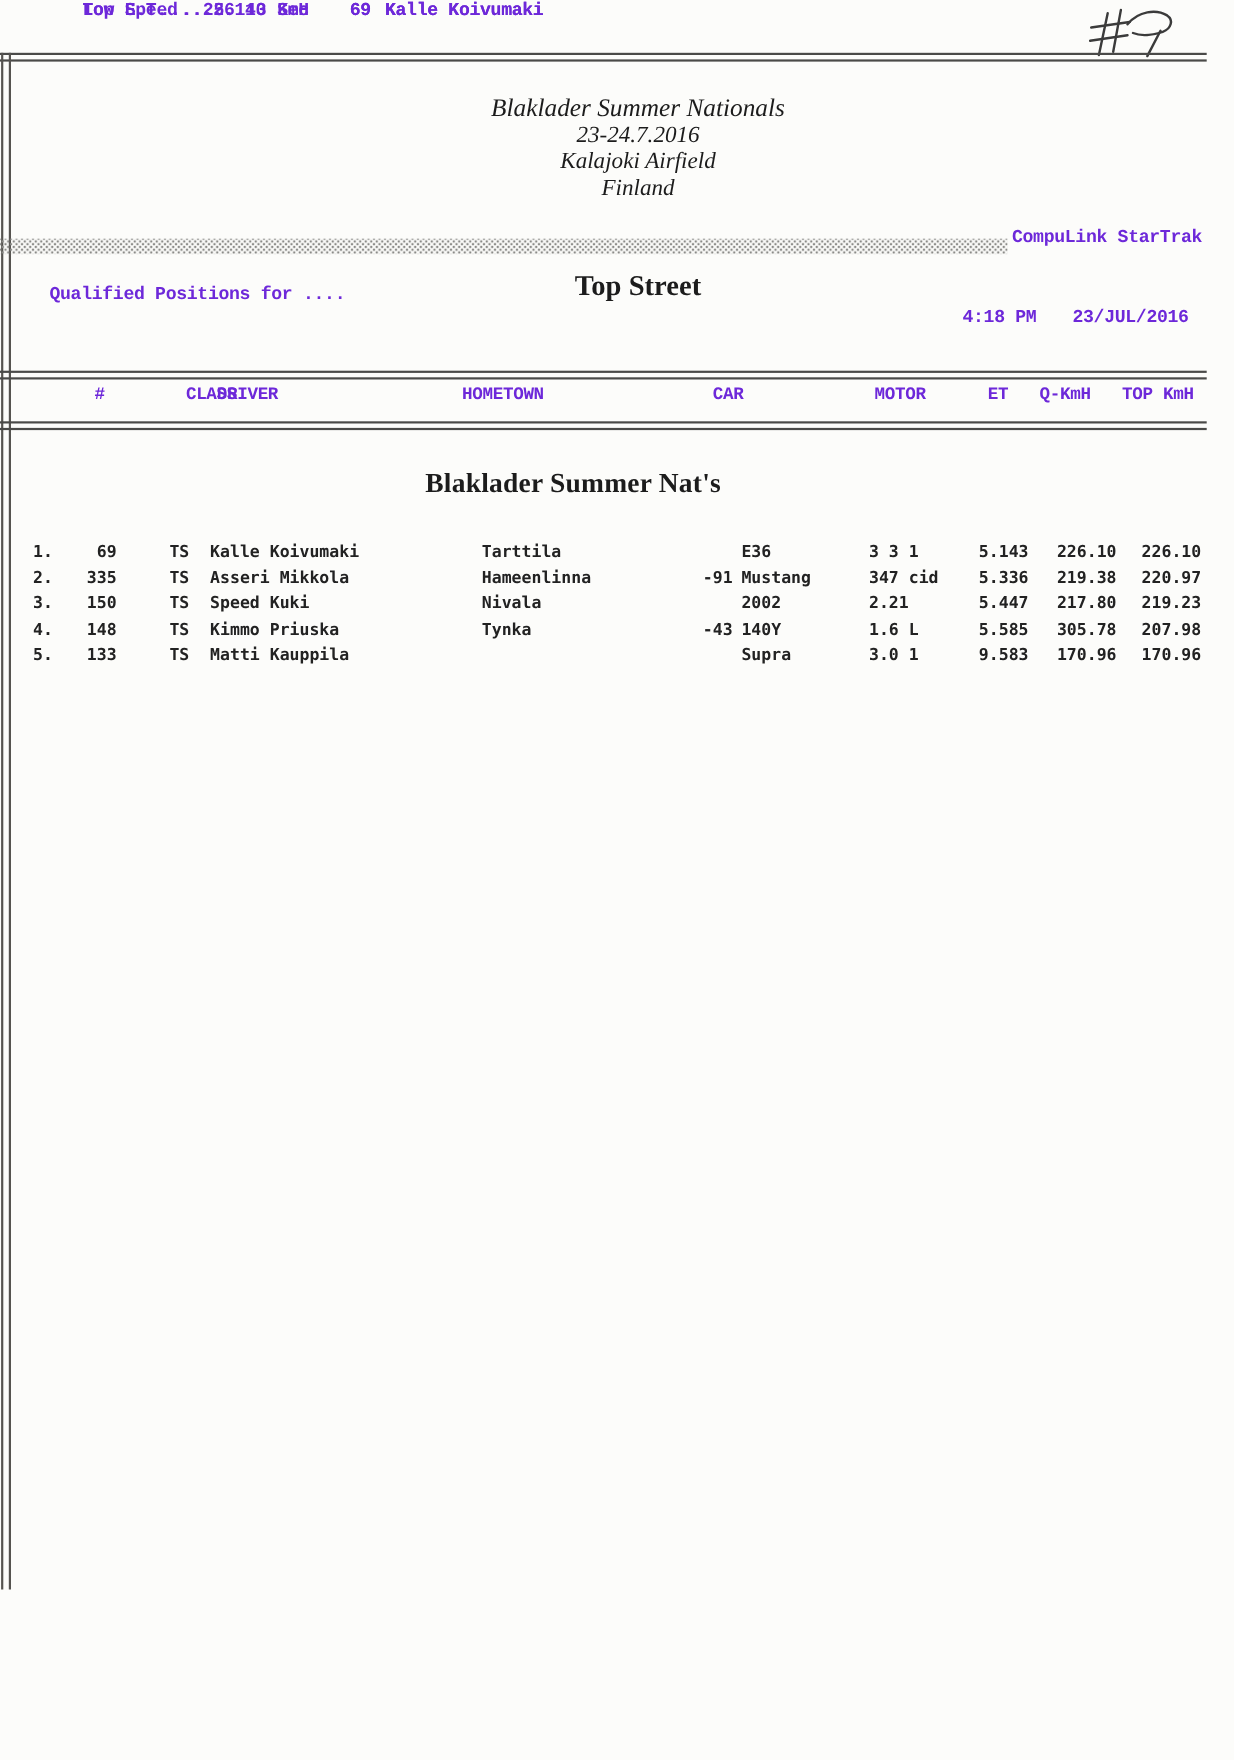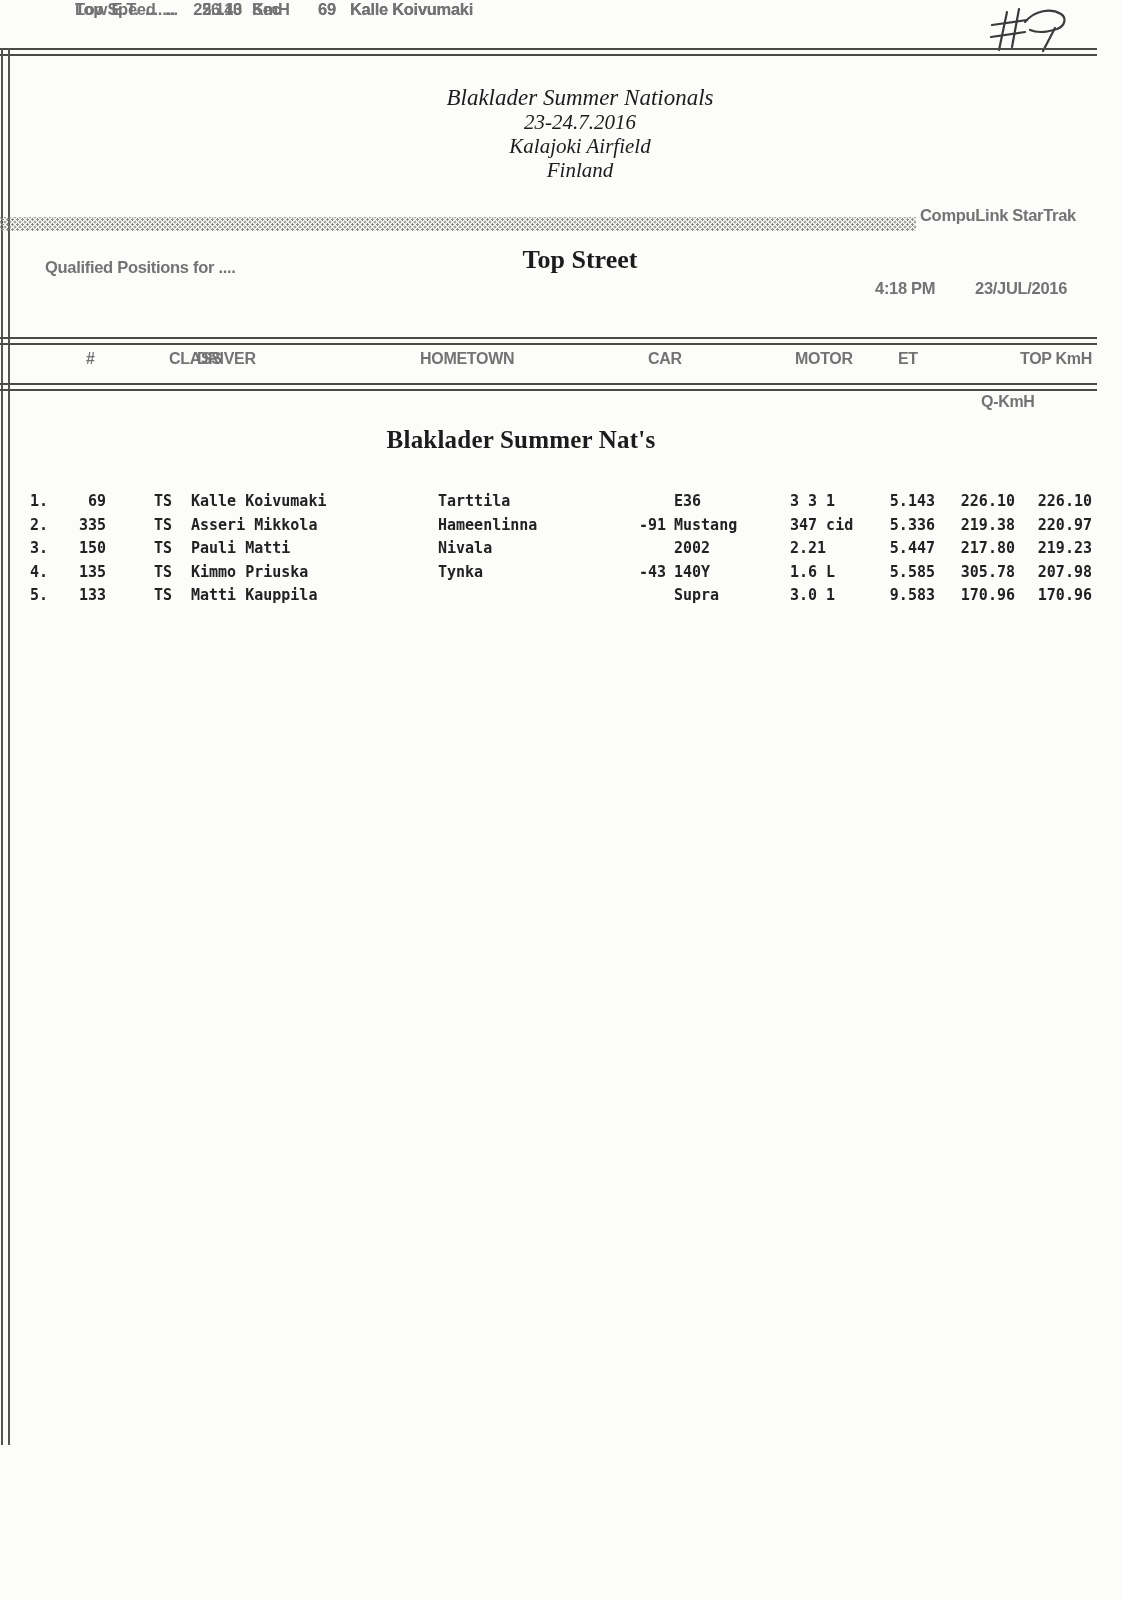--- a/index.html
+++ b/index.html
@@ -24,21 +24,21 @@
     position:absolute;left:0;top:217px;width:916px;height:14px;
     background-image:
       radial-gradient(circle,#8b8b88 1px,transparent 1.4px),
       radial-gradient(circle,#8b8b88 1px,transparent 1.4px);
     background-size:5px 5px;
     background-position:0 0,2.5px 2.5px;
   }
   
   .serif-i{font-family:"Liberation Serif",serif;font-style:italic;}
   .serif-b{font-family:Liberation Serif, serif;font-weight:bold;}
-  .nlq{font-family:Liberation Sans, sans-serif;font-weight:bold;letter-spacing:-0.3px;color:#737373;}
+  .nlq{font-family:Liberation Mono, monospace;font-weight:bold;letter-spacing:-0.3px;color:#6d28d9;}
   .draft{font-family:"DejaVu Sans Mono","Liberation Mono",monospace;font-weight:bold;font-size:15px;color:#222;}
   
   .title-block{position:absolute;left:430px;top:86px;width:300px;text-align:center;line-height:24px;}
   .title-block .l1{font-size:23px;}
   .title-block .l2,.title-block .l3,.title-block .l4{font-size:21px;}
   
   .brand{position:absolute;left:920px;top:206px;font-size:16.5px;}
   
   .qual-heading{position:absolute;left:45px;top:258px;font-size:16.5px;}
   .class-title{position:absolute;left:430px;top:245px;width:300px;text-align:center;font-size:26px;}
@@ -50,21 +50,21 @@
   .q-unit{left:252px;}
   .q-carno{left:318px;}
   .q-driver{left:350px;}
   .low-line{top:281px;}
   .ts-line{top:304px;}
   .print-time{position:absolute;left:875px;top:279px;font-size:16.5px;}
   .print-date{position:absolute;left:975px;top:279px;font-size:16.5px;}
   
   .thead span{position:absolute;top:350px;font-size:16px;}
   .h-num{left:86px;}.h-class{left:133px;margin-left:36px;}.h-driver{left:197px;}.h-hometown{left:420px;}
-  .h-car{left:648px;}.h-motor{left:795px;}.h-et{left:898px;}.h-q{left:981px;margin-top:43px;}.h-top{left:1020px;}
+  .h-car{left:648px;}.h-motor{left:795px;}.h-et{left:898px;}.h-q{left:945px;}.h-top{left:1020px;}
   
   .section-heading{position:absolute;left:371px;top:426px;width:300px;text-align:center;font-size:25px;letter-spacing:0.2px;}
   
   .row{position:absolute;left:0;width:1122px;height:20px;}
   .row span{position:absolute;top:0;white-space:pre;}
   .f-pos{left:30px;}
   .f-carno{left:58px;width:48px;text-align:right;}
   .f-class{left:154px;}
   .f-driver{left:191px;}
   .f-hometown{left:438px;}
@@ -168,32 +168,32 @@
       <span class="f-carmodel">Mustang</span>
       <span class="f-motor">347 cid</span>
       <span class="f-et">5.336</span>
       <span class="f-q">219.38</span>
       <span class="f-top">220.97</span>
     </div>
       <div class="row draft" style="top: 539px;">
       <span class="f-pos">3.</span>
       <span class="f-carno">150</span>
       <span class="f-class">TS</span>
-      <span class="f-driver">Pauli Matti</span>
+      <span class="f-driver">Speed Kuki</span>
       <span class="f-hometown">Nivala</span>
       <span class="f-caryear"></span>
       <span class="f-carmodel">2002</span>
       <span class="f-motor">2.21</span>
       <span class="f-et">5.447</span>
       <span class="f-q">217.80</span>
       <span class="f-top">219.23</span>
     </div>
       <div class="row draft" style="top: 562.5px;">
       <span class="f-pos">4.</span>
-      <span class="f-carno">135</span>
+      <span class="f-carno">148</span>
       <span class="f-class">TS</span>
       <span class="f-driver">Kimmo Priuska</span>
       <span class="f-hometown">Tynka</span>
       <span class="f-caryear">-43</span>
       <span class="f-carmodel">140Y</span>
       <span class="f-motor">1.6 L</span>
       <span class="f-et">5.585</span>
       <span class="f-q">305.78</span>
       <span class="f-top">207.98</span>
     </div>

